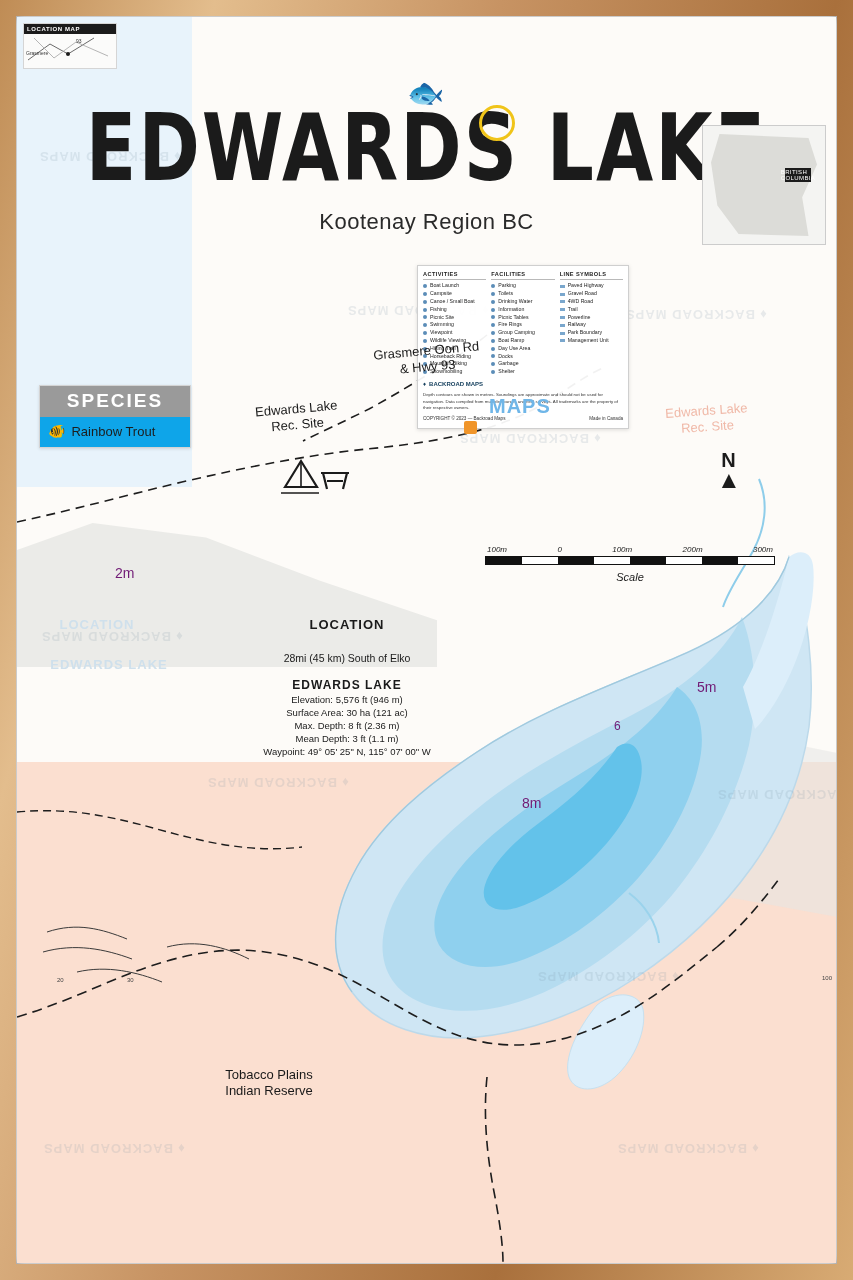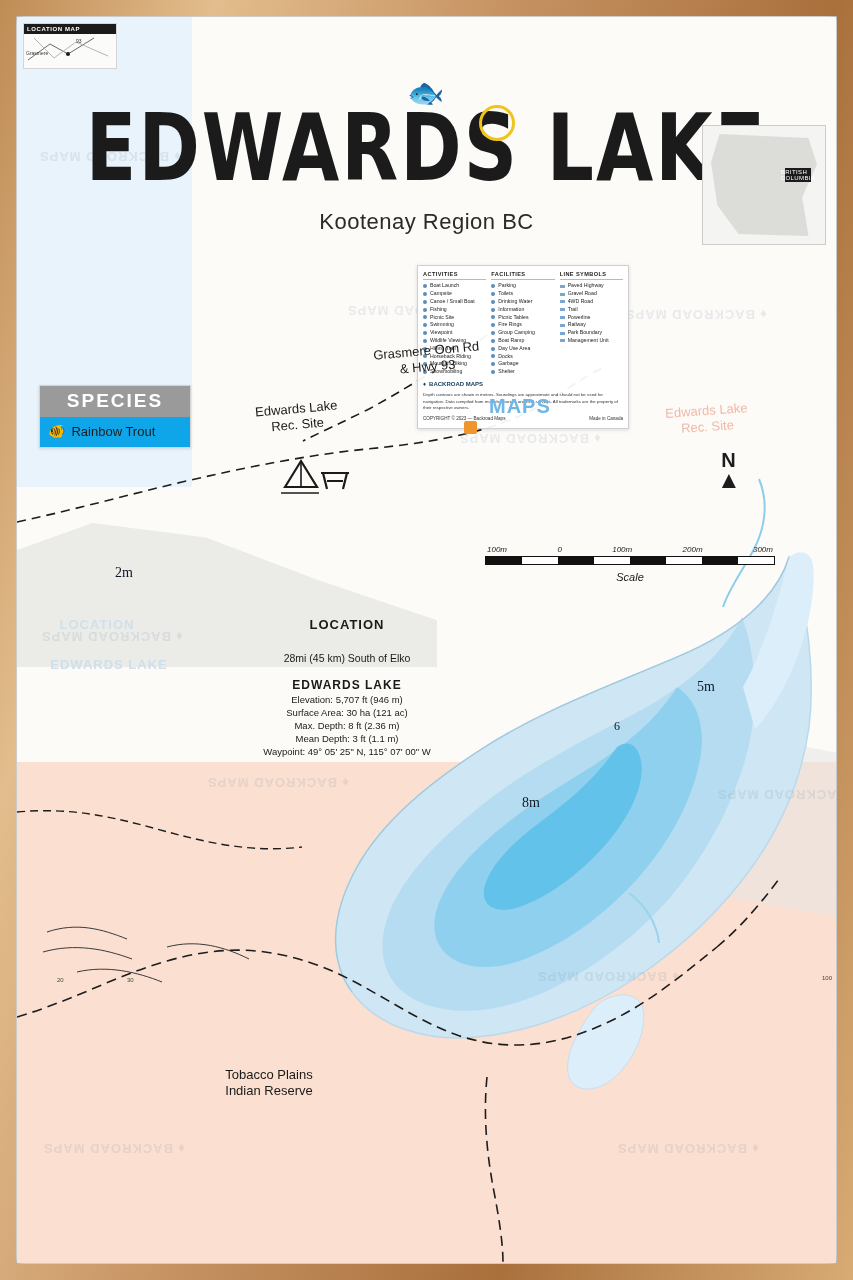--- a/index.html
+++ b/index.html
@@ -366,22 +366,21 @@
     position: absolute;
     font-size: 13px;
     color: #1a1a1a;
     text-align: center;
     line-height: 1.25;
     white-space: pre-line;
   }
   .depth {
     position: absolute;
     font-size: 14px;
-    color: #0f172a;
-    font-family: Liberation Serif, serif;
+    color: #701a75;
   }
   .depth.sm { font-size: 12px; }
 
   
   .svg-layer {
     position: absolute; inset: 0;
     width: 100%; height: 100%;
     pointer-events: none;
   }
 
@@ -493,21 +492,21 @@
       <div class="species-row">
         <span class="fish-glyph">🐠</span>
         <span>Rainbow Trout</span>
       </div>
     </div>
 
     <div class="info-block">
       <div class="info-title">LOCATION</div>
       <div class="info-line">28mi (45 km) South of Elko</div>
       <div class="info-name">EDWARDS LAKE</div>
-      <div class="info-stat">Elevation: 5,707 ft (946 m)</div>
+      <div class="info-stat">Elevation: 5,576 ft (946 m)</div>
       <div class="info-stat">Surface Area: 30 ha (121 ac)</div>
       <div class="info-stat">Max. Depth: 8 ft (2.36 m)</div>
       <div class="info-stat">Mean Depth: 3 ft (1.1 m)</div>
       <div class="info-stat">Waypoint: 49° 05' 25" N, 115° 07' 00" W</div>
     </div>
 
     <div class="scale-wrap">
       <div class="scale-ticks">
         <span>100m</span>
         <span>0</span>

